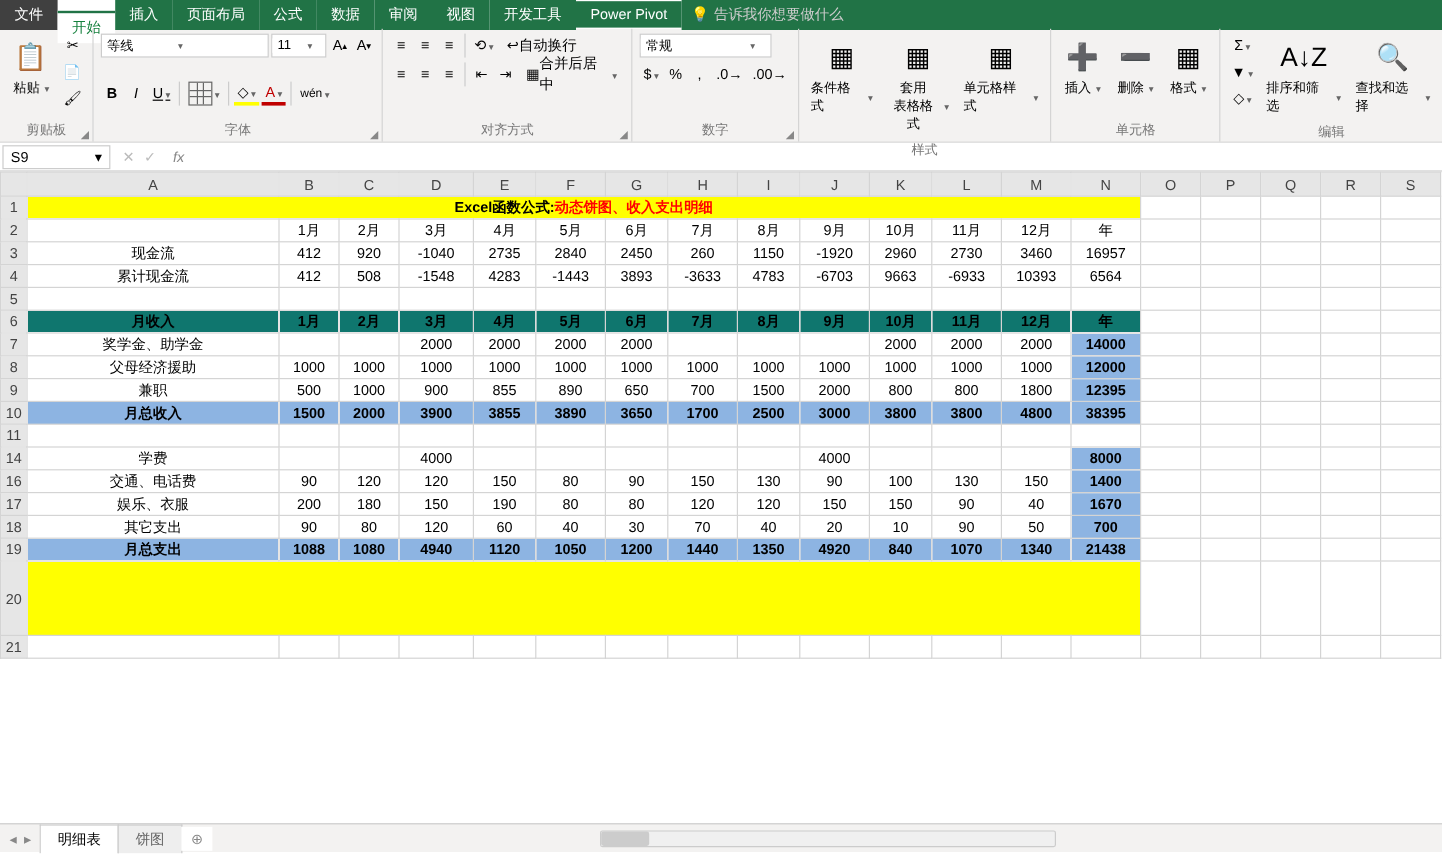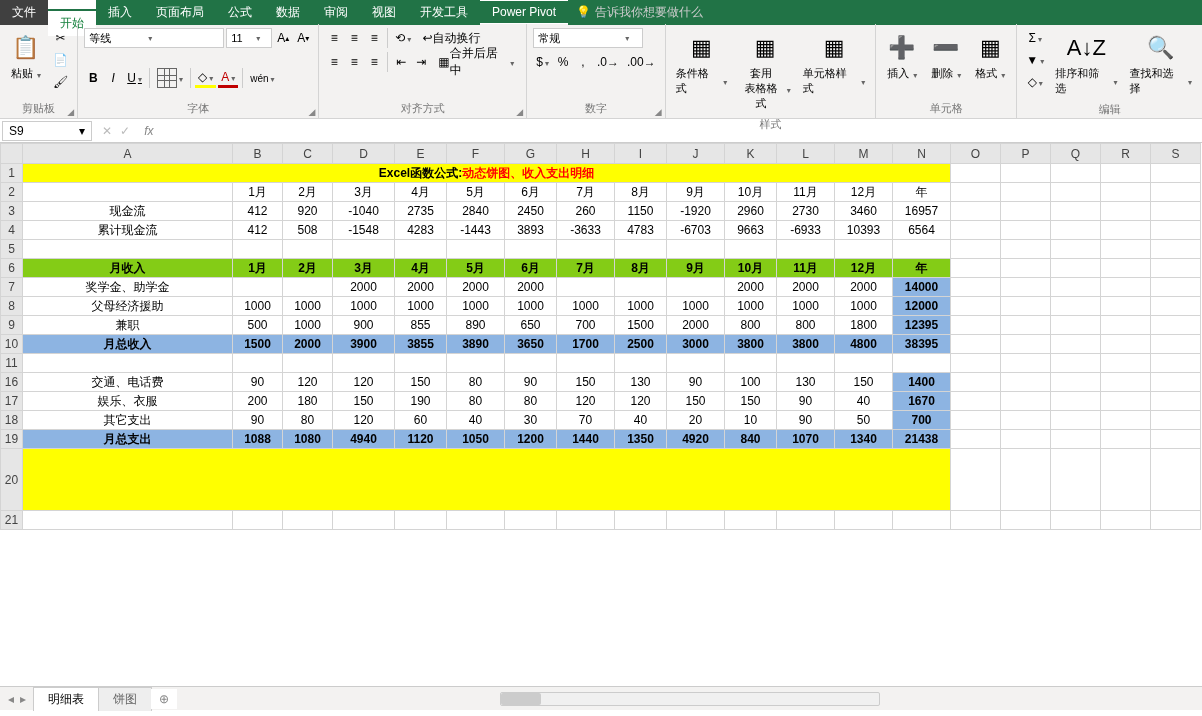--- a/index.html
+++ b/index.html
@@ -50,21 +50,21 @@
 table.sheet th.rowhdr { width: 22px; text-align: center; }
 table.sheet th.colhdr { height: 20px; }
 .corner-cell { background: #e6e6e6; width: 22px; }
 
 
 .merged-title {
   background: #ffff00; font-size: 18px; font-weight: bold; color: #000;
   text-align: center; height: 28px; line-height: 28px;
 }
 .merged-title .red { color: #ff0000; }
-.blue-hdr { background: #84cc16; font-weight: bold; border: 1px solid #000; }
+.blue-hdr { background: #0f766e; font-weight: bold; border: 1px solid #000; }
 .blue-total { background: #8db4e2; font-weight: bold; border: 1px solid #000; }
 .data-cell { background: #fff; border: 1px solid #000; }
 .yellow-row { background: #ffff00; }
 
 
 .sheet-tabs { display: flex; align-items: center; border-top: 1px solid #ccc; height: 24px; background: #f3f2f1; font-size: 12px; }
 .nav-area { display: flex; gap: 6px; padding: 0 8px; color: #888; }
 .sheet-tab { padding: 3px 14px; border: 1px solid #ccc; border-bottom: none; background: #fff; cursor: pointer; margin-left: -1px; }
 .sheet-tab.inactive { background: #eee; color: #666; }
 .sheet-tab.add { padding: 3px 8px; border: none; color: #888; }
@@ -568,20 +568,42 @@
           <td></td>
           <td></td>
           <td></td>
           <td></td>
           <td></td>
           <td></td>
           <td></td>
           <td></td>
         </tr>
         <tr>
+          <th class="rowhdr">14</th>
+          <td class="data-cell">学费</td>
+          <td class="data-cell"></td>
+          <td class="data-cell"></td>
+          <td class="data-cell">4000</td>
+          <td class="data-cell"></td>
+          <td class="data-cell"></td>
+          <td class="data-cell"></td>
+          <td class="data-cell"></td>
+          <td class="data-cell"></td>
+          <td class="data-cell">4000</td>
+          <td class="data-cell"></td>
+          <td class="data-cell"></td>
+          <td class="data-cell"></td>
+          <td class="blue-total">8000</td>
+          <td></td>
+          <td></td>
+          <td></td>
+          <td></td>
+          <td></td>
+        </tr>
+        <tr>
           <th class="rowhdr">16</th>
           <td class="data-cell">交通、电话费</td>
           <td class="data-cell">90</td>
           <td class="data-cell">120</td>
           <td class="data-cell">120</td>
           <td class="data-cell">150</td>
           <td class="data-cell">80</td>
           <td class="data-cell">90</td>
           <td class="data-cell">150</td>
           <td class="data-cell">130</td>

